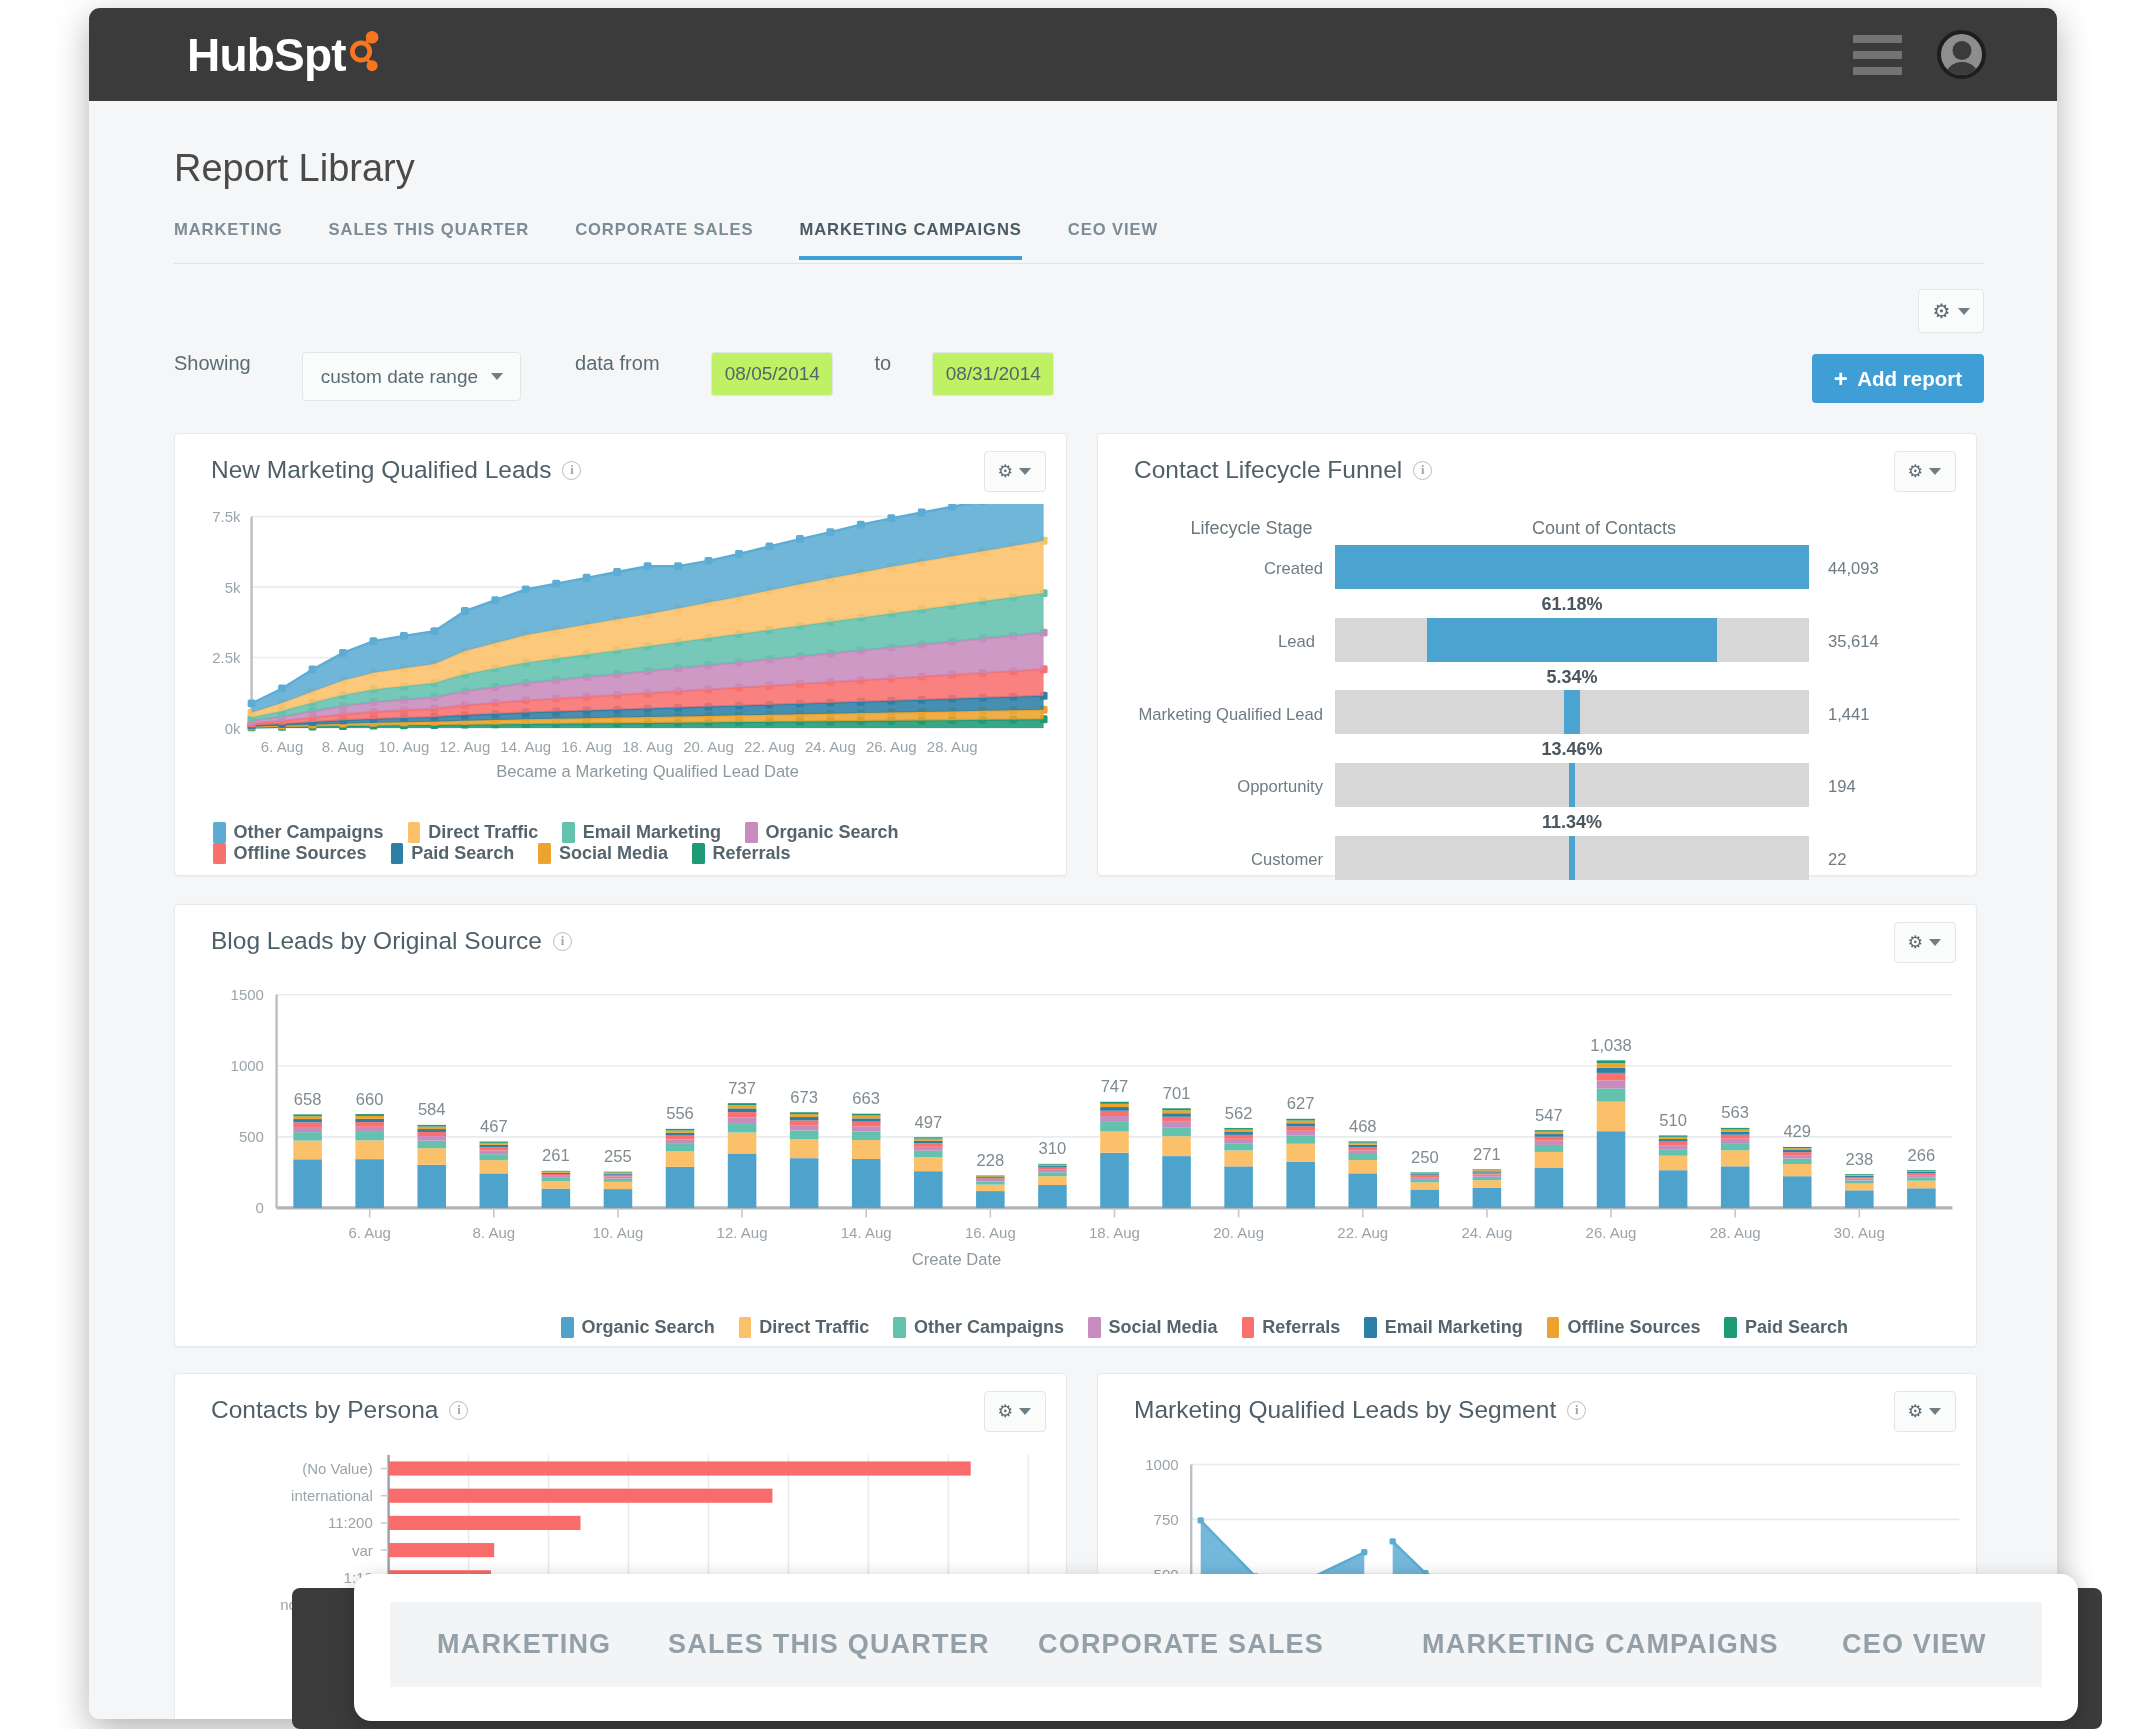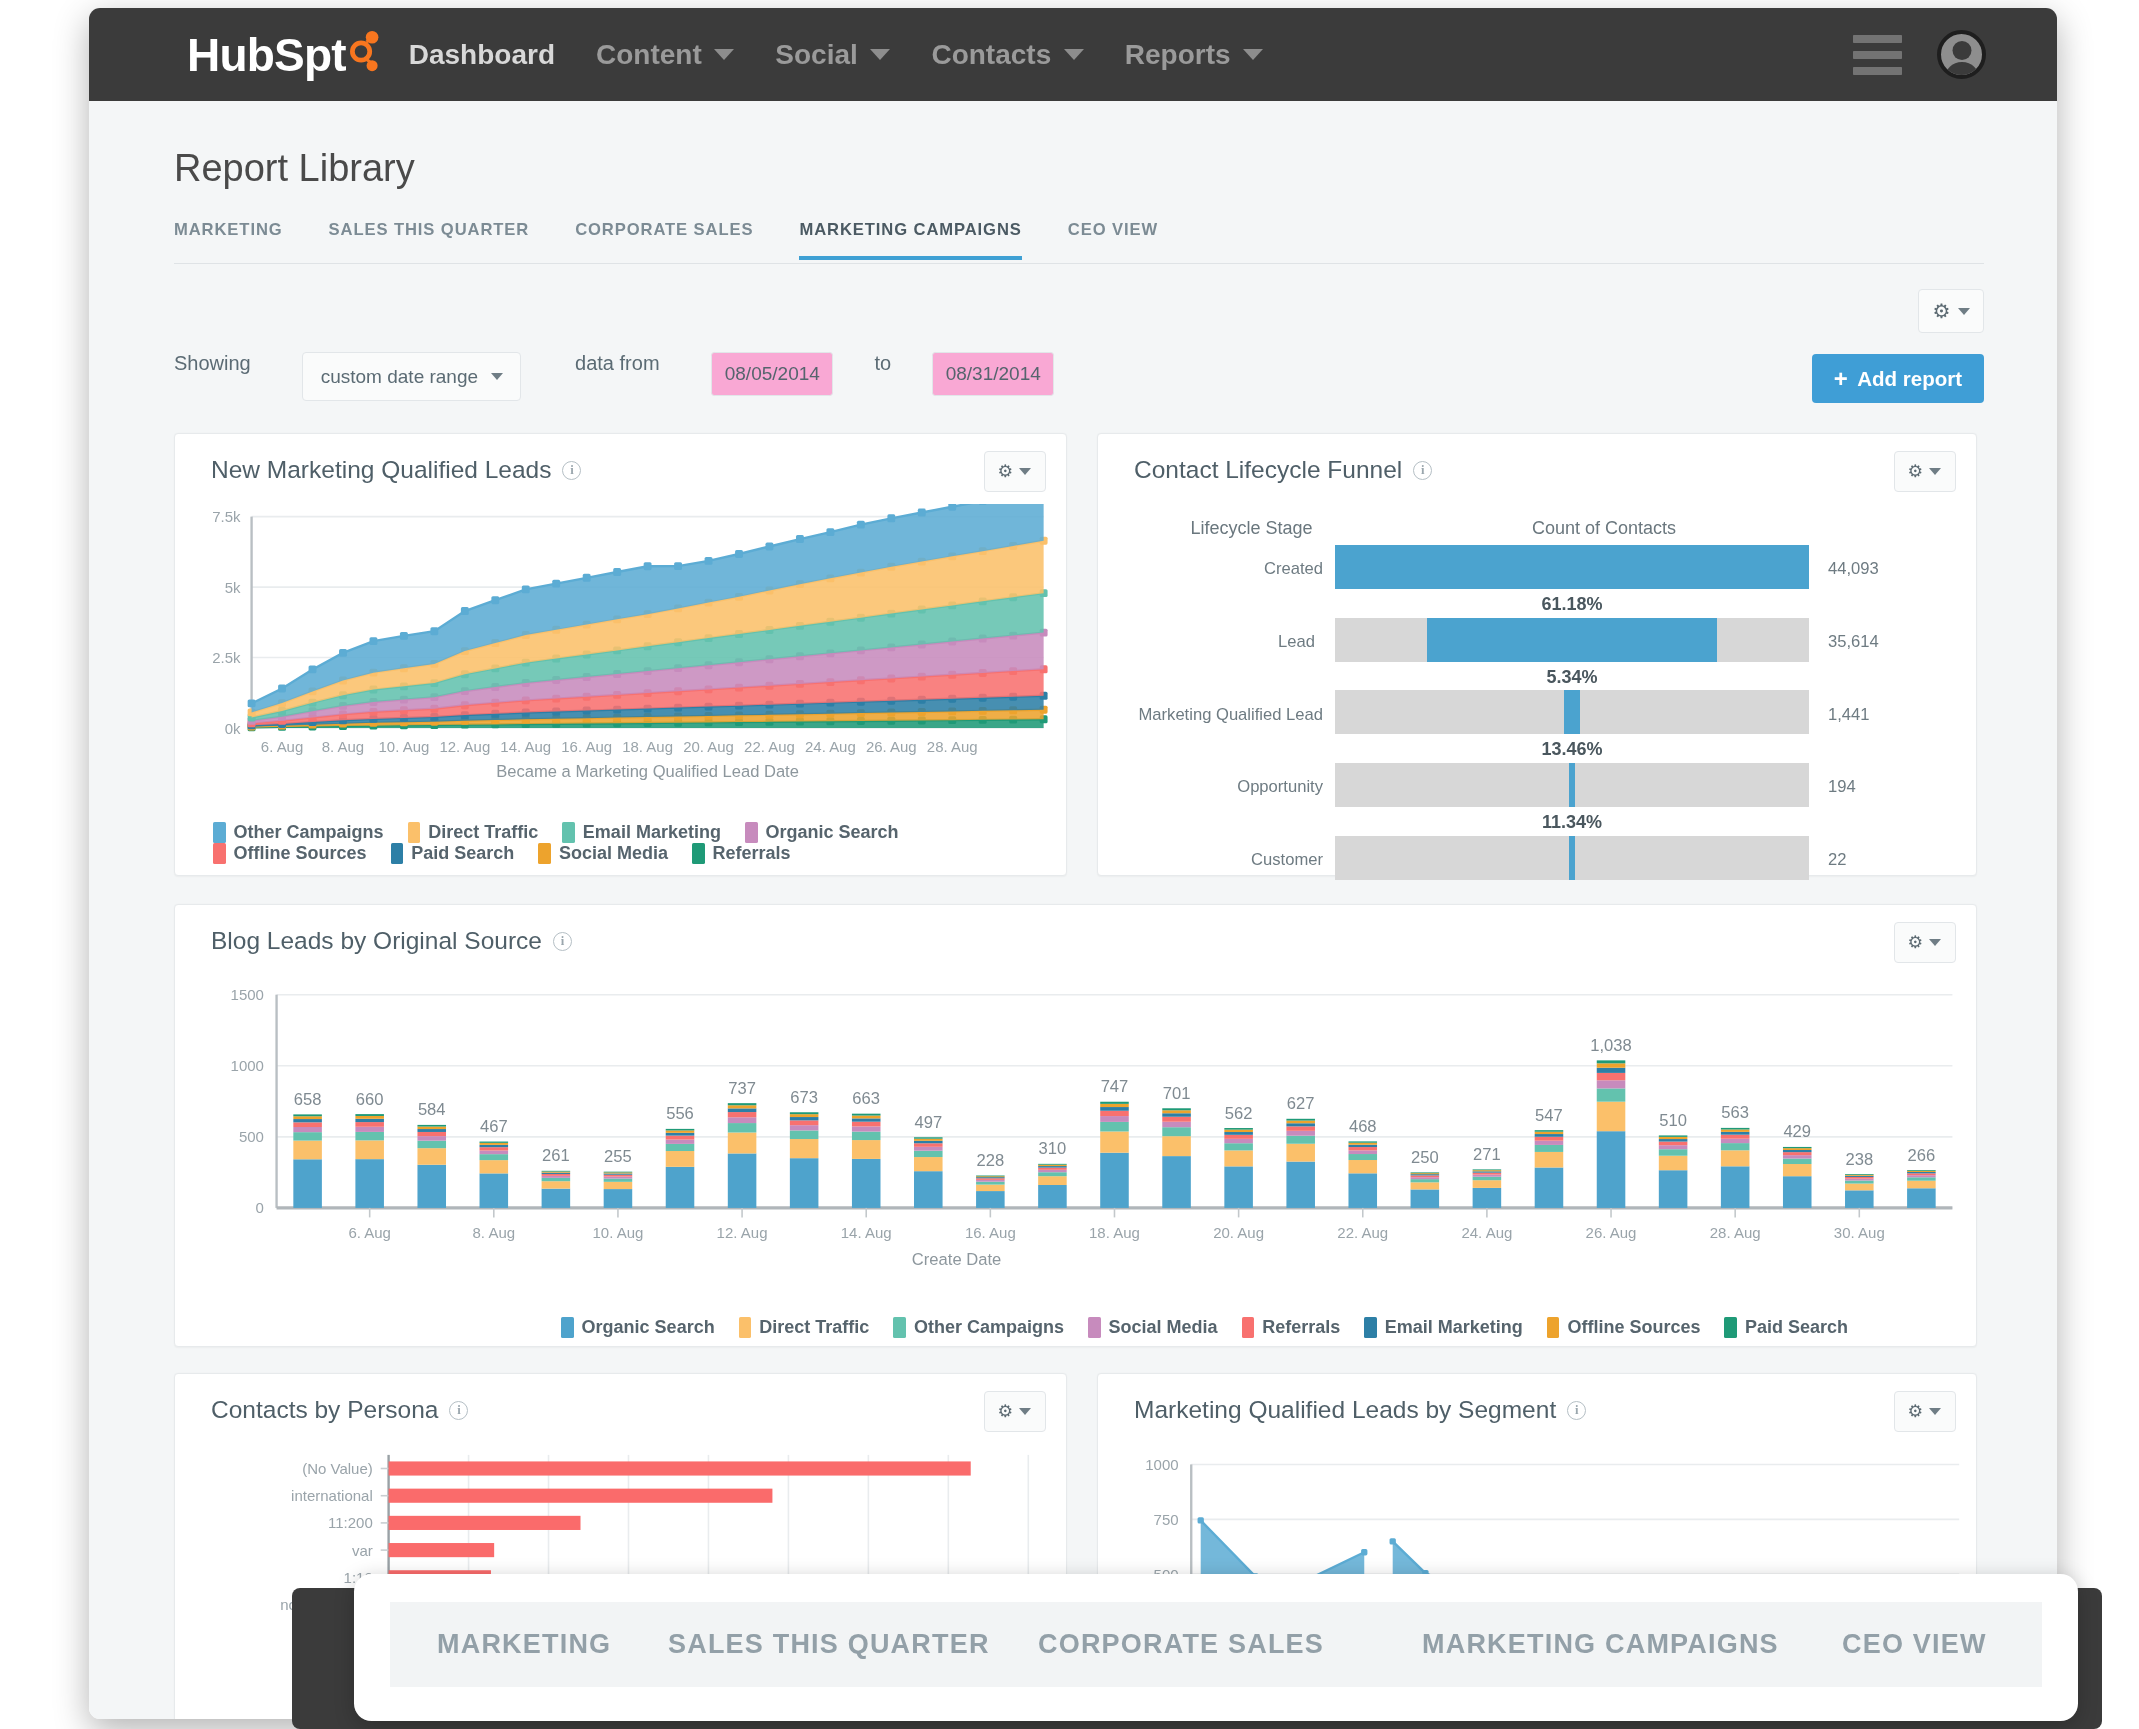--- a/index.html
+++ b/index.html
@@ -87,21 +87,21 @@
     position: absolute; left: 85px; top: 251px; width: 1810px; height: 49px;
     display: flex; align-items: flex-start; gap: 39px;
   }
   .fb-label { font-size: 20px; color: #5b6b74; margin-right: 12.6px; }
   .fb-select {
     height: 49px; background: #fafbfb; border: 1.6px solid #e2e6e9; border-radius: 4px;
     display: flex; align-items: center; padding: 0 17.4px; gap: 12.6px; cursor: pointer;
   }
   .fb-select span { font-size: 19px; color: #5b6b74; }
   .fb-date {
-    height: 44px; background: #f9a8d4; border: 1.6px solid #e2e6e9; border-radius: 3.2px;
+    height: 44px; background: #bef264; border: 1.6px solid #e2e6e9; border-radius: 3.2px;
     display: flex; align-items: center; padding: 0 12.6px; cursor: text;
   }
   .fb-date span { font-size: 19px; color: #55646d; }
   .add-report {
     position: absolute; right: 73px; top: 253px; height: 49px;
     background: #3f9ed6; border-radius: 4px; display: flex; align-items: center;
     padding: 0 22px; gap: 9.5px; cursor: pointer;
   }
   .add-report .plus { color: #fff; font-size: 24px; font-weight: bold; line-height: 1; }
   .add-report .lbl { color: #fff; font-size: 20.5px; font-weight: bold; }
@@ -166,41 +166,20 @@
 <div class="topnav">
   <div class="logo">
     <span class="logo-text"><span>HubSp</span><span>t</span></span>
     <svg class="logo-sprocket" viewBox="0 0 40 52">
       <circle cx="29" cy="8" r="8" fill="#f8761f"></circle>
       <circle cx="29" cy="44" r="7" fill="#f8761f"></circle>
       <circle cx="15" cy="26" r="11" fill="none" stroke="#f8761f" stroke-width="6"></circle>
       <line x1="22" y1="14" x2="27" y2="10" stroke="#f8761f" stroke-width="4"></line>
       <line x1="22" y1="36" x2="27" y2="40" stroke="#f8761f" stroke-width="4"></line>
     </svg>
-  </div>
-  <div class="nav-items">
-    <div class="nav-item active">
-      <span>Dashboard</span>
-    </div>
-    <div class="nav-item">
-      <span>Content</span>
-      <span class="caret-down"></span>
-    </div>
-    <div class="nav-item">
-      <span>Social</span>
-      <span class="caret-down"></span>
-    </div>
-    <div class="nav-item">
-      <span>Contacts</span>
-      <span class="caret-down"></span>
-    </div>
-    <div class="nav-item">
-      <span>Reports</span>
-      <span class="caret-down"></span>
-    </div>
   </div>
   <div class="nav-right">
     <div class="hamburger">
         <span></span>
         <span></span>
         <span></span>
       </div>
     <div class="avatar"></div>
   </div>
 </div>

